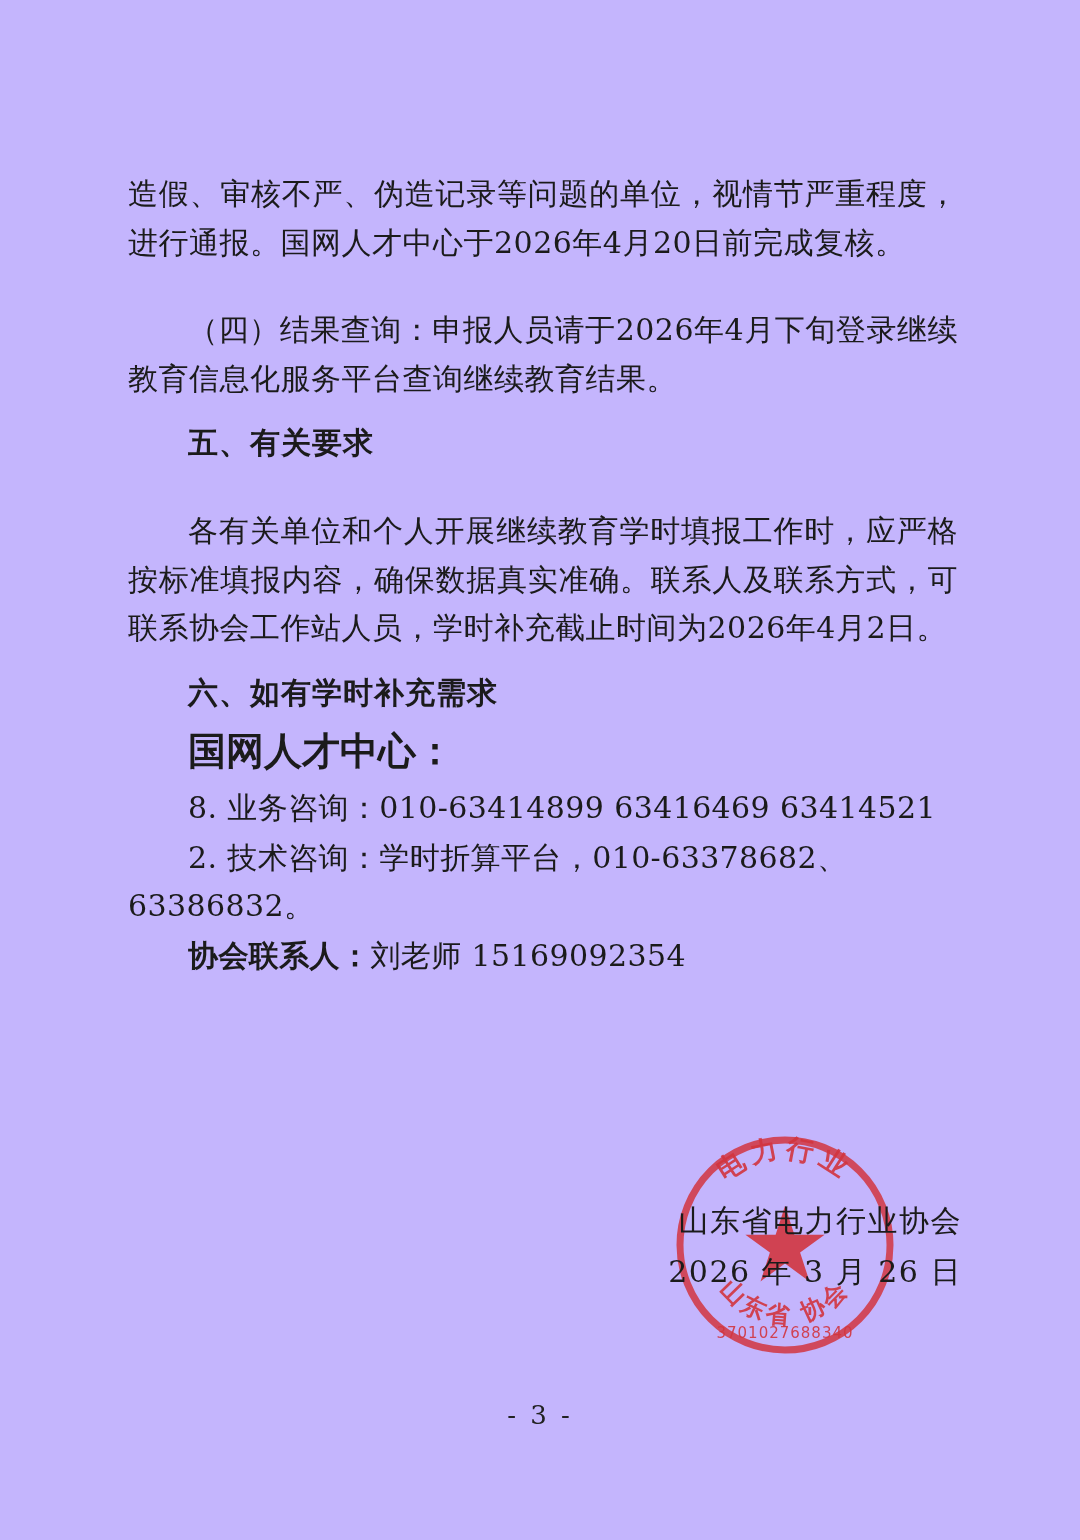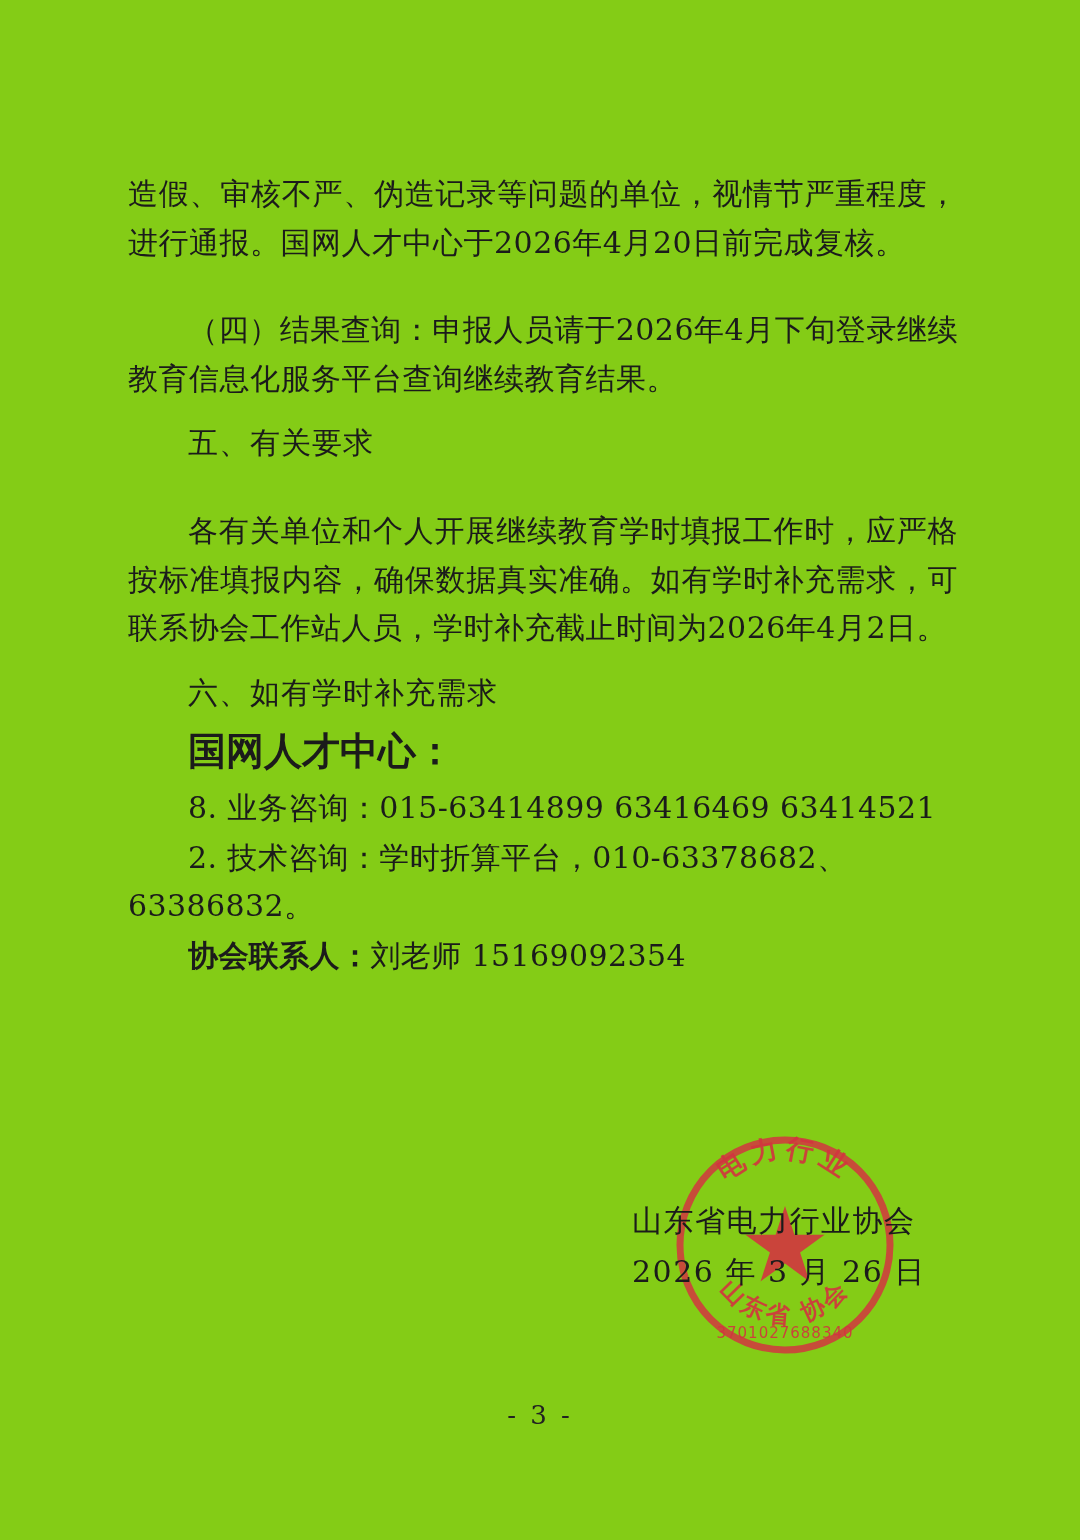--- a/index.html
+++ b/index.html
@@ -13,21 +13,21 @@
     position: relative;
     font-family: "DejaVu Serif", "Liberation Serif", serif;
     color: #1b1b1b;
     overflow: hidden;
   }
   .page {
     position: absolute;
     left: 0; top: 0;
     width: 1080px;
     height: 1540px;
-    background: #84cc16;
+    background: #c4b5fd;
   }
   .body-area {
     position: absolute;
     left: 128px;
     top: 170px;
     width: 830px;
   }
   p.para {
     margin: 0 0 6px 0;
     font-size: 30px;
@@ -36,21 +36,21 @@
     text-align: justify;
     text-justify: inter-ideograph;
   }
   p.indent {
     text-indent: 60px;
     margin-top: 39px;
   }
   .heading {
     margin: 16px 0 4px 0;
     font-size: 30px;
-    font-weight: normal;
+    font-weight: bold;
     line-height: 1.62;
     text-indent: 60px;
     letter-spacing: 1px;
   }
   .sub-bold {
     margin: 4px 0 2px 0;
     font-size: 38px;
     font-weight: bold;
     line-height: 1.6;
     text-indent: 60px;
@@ -85,20 +85,21 @@
     width: 330px;
     text-align: left;
     font-size: 30px;
     line-height: 1.7;
     letter-spacing: 1.5px;
     color: #1b1b1b;
     z-index: 3;
   }
   .sig-line {
     white-space: nowrap;
+    text-align: right;
   }
   .stamp {
     position: absolute;
     left: 660px;
     top: 1120px;
     width: 250px;
     height: 250px;
     z-index: 2;
     pointer-events: none;
   }
@@ -119,28 +120,28 @@
 <div class="page">
 
   <div class="body-area">
 
     <p class="para">造假、审核不严、伪造记录等问题的单位，视情节严重程度，进行通报。国网人才中心于2026年4月20日前完成复核。</p>
 
     <p class="para indent">（四）结果查询：申报人员请于2026年4月下旬登录继续教育信息化服务平台查询继续教育结果。</p>
 
     <div class="heading">五、有关要求</div>
 
-    <p class="para indent">各有关单位和个人开展继续教育学时填报工作时，应严格按标准填报内容，确保数据真实准确。如有学时补充需求，可联系协会工作站人员，学时补充截止时间为2026年4月2日。</p>
+    <p class="para indent">各有关单位和个人开展继续教育学时填报工作时，应严格按标准填报内容，确保数据真实准确。联系人及联系方式，可联系协会工作站人员，学时补充截止时间为2026年4月2日。</p>
 
     <div class="heading">六、如有学时补充需求</div>
 
     <div class="sub-bold">国网人才中心：</div>
 
     <div class="contact-line">
-      <span>8. 业务咨询：</span><span>015-63414899  63416469   63414521</span>
+      <span>8. 业务咨询：</span><span>010-63414899  63416469   63414521</span>
     </div>
 
     <div class="contact-line">
       <span>2. 技术咨询：</span><span>学时折算平台，010-63378682、63386832。</span>
     </div>
 
     <div class="contact-line">
       <span class="lbl-bold">协会联系人：</span><span>刘老师 15169092354</span>
     </div>
 

